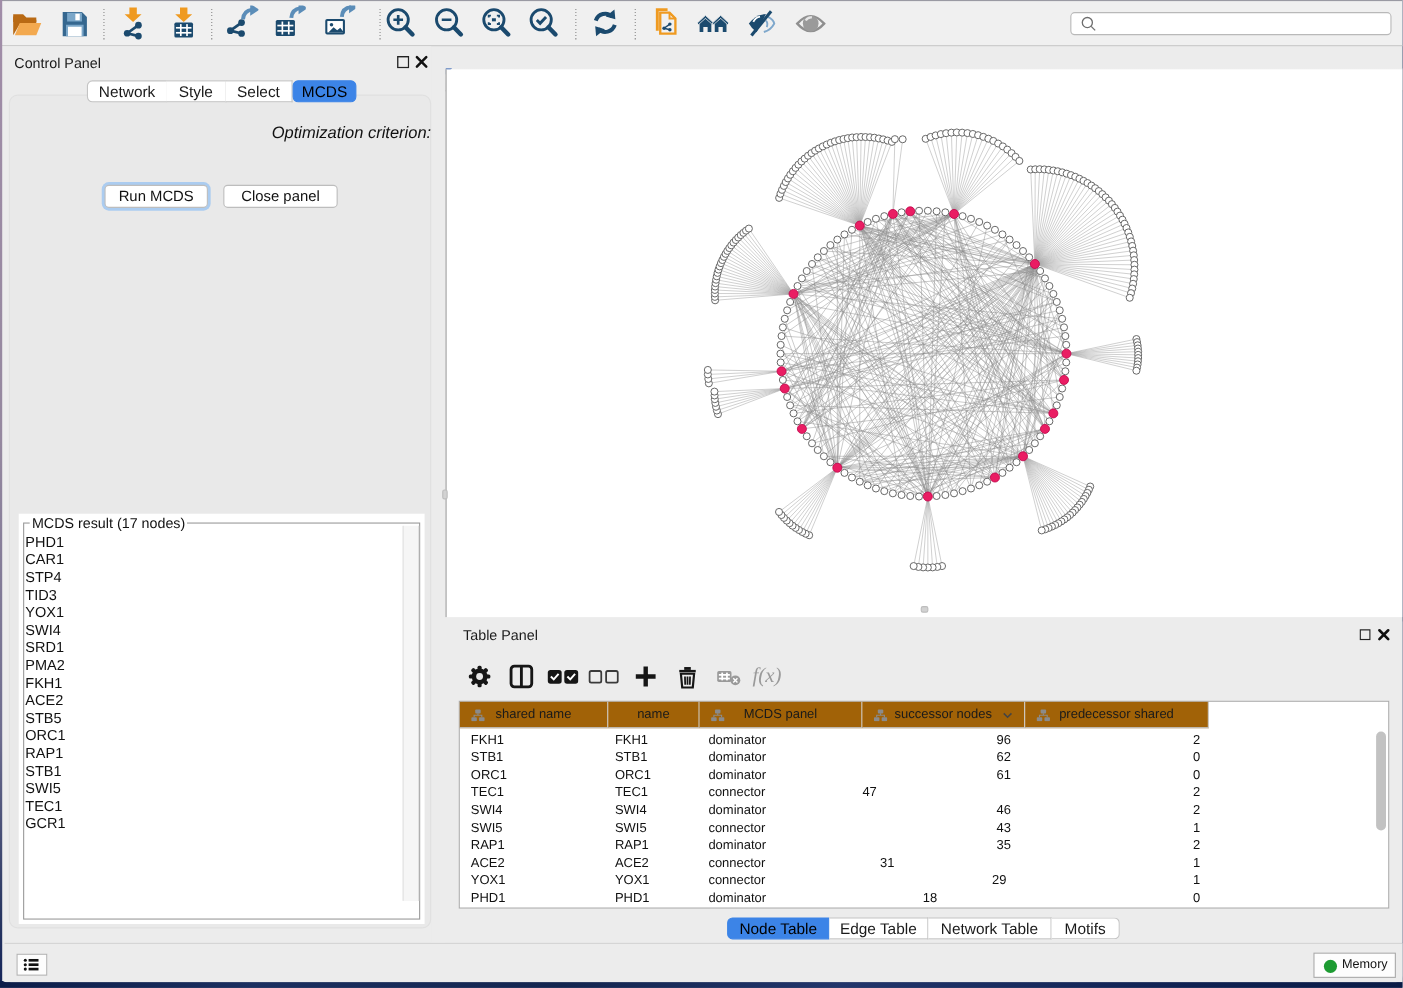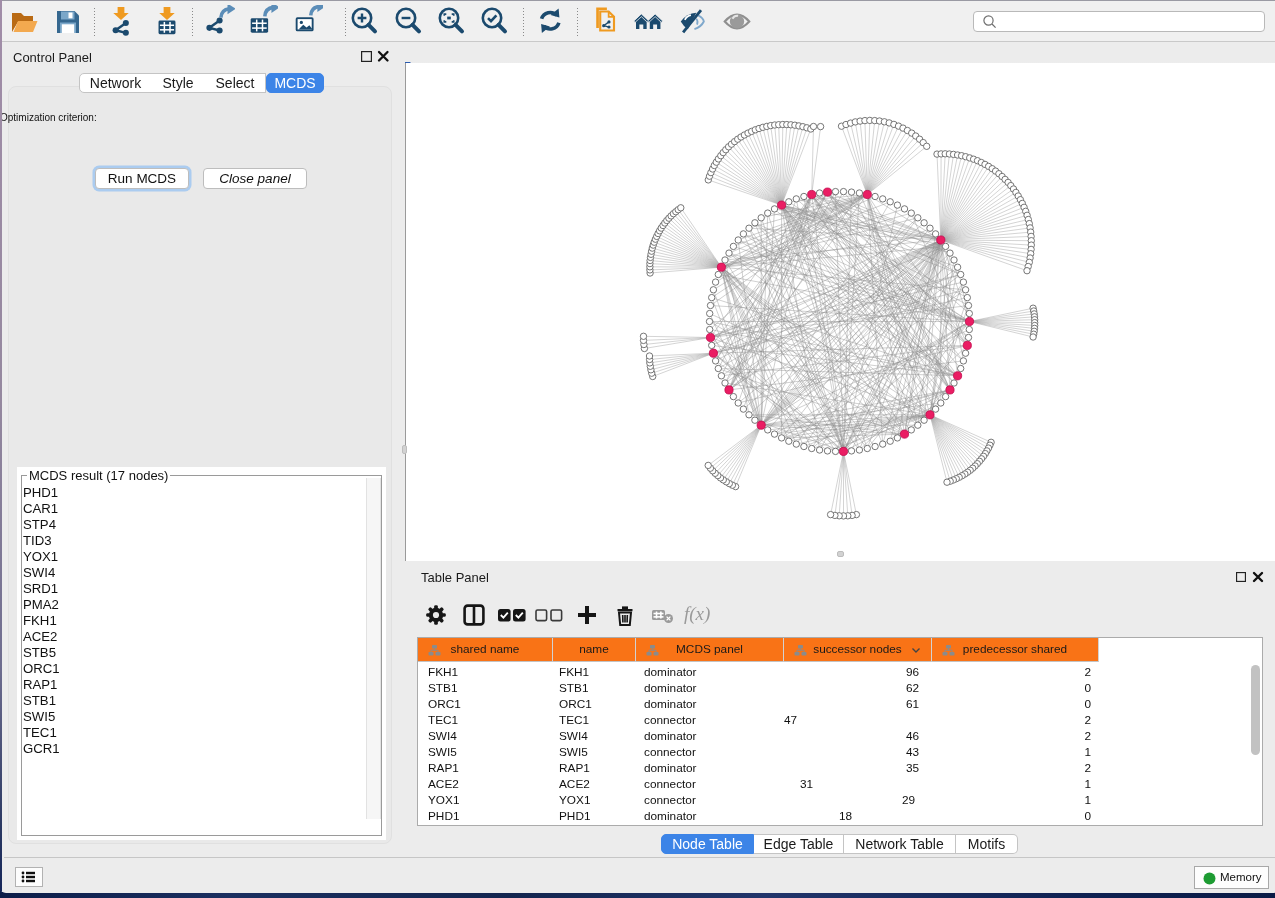--- a/index.html
+++ b/index.html
@@ -16,25 +16,25 @@
   background-image:repeating-linear-gradient(to bottom,#8a8a8a 0 1px,transparent 1px 3px); }
 .ticon { position:absolute; top:5px; width:32px; height:32px; }
 #search { position:absolute; left:973px; top:10px; width:292px; height:21px;
   background:#fff; border:1px solid #b9b9b9; border-radius:4px; }
 
 #cp { position:absolute; left:0; top:42px; width:392px; height:815px; background:#ececec; }
 #cp-title { position:absolute; left:13px; top:8px; font-size:13px; color:#1a1a1a; }
 #cp-tabs { position:absolute; left:79px; top:31px; height:20px; }
 .seg { position:absolute; top:0; height:20px; font-size:14px; text-align:center;
   background:#fff; border:1px solid #c4c4c4; color:#1a1a1a; line-height:19px; }
-.seg.sel { background:#3c84e7; color:#ffffff; border-color:#3c84e7; border-radius:5px; }
+.seg.sel { background:#3c84e7; color:#000000; border-color:#3c84e7; border-radius:5px; }
 #cp-inner { position:absolute; left:8px; top:44px; width:384px; height:758px;
   background:#e9e9e9; border:1px solid #e0e0e0; border-radius:8px; }
-#opt-label { position:absolute; left:0; top:70px; width:392px; text-align:left;
-  font-size:10px; color:#111; }
+#opt-label { position:absolute; left:0; top:70px; width:392px; text-align:right;
+  font-size:15px; color:#111;font-style:italic; }
 #combo { padding-right:15px; position:absolute; left:45px; top:95px; width:311px; height:19px;
   background:#fff; border:1px solid #b5b5b5; border-radius:4px; font-size:14px;
   color:#111; text-align:center; line-height:17px; }
 #combo .btn { position:absolute; right:-1px; top:-1px; width:16px; height:19px;
   background:#3b82e8; border-radius:0 4px 4px 0; }
 .cpbtn { position:absolute; top:126px; height:21px; background:#fff;
   border:1px solid #bdbdbd; border-radius:4px; font-size:13.5px; color:#111;
   text-align:center; line-height:19px; }
 
 #resbox { position:absolute; left:17px; top:425px; width:369px; height:373px; background:#fff; }
@@ -55,21 +55,21 @@
   font-size:13.5px; color:#333; }
 #canvas { position:absolute; left:0; top:21px; width:870px; height:498px;
   background:#fff; border-left:1px solid #9a9a9a; }
 
 #tp { position:absolute; left:405px; top:565px; width:870px; height:292px; background:#ececec; }
 #tp-title { position:absolute; left:16px; top:5px; font-size:13px; color:#1a1a1a; }
 #tp-toolbar { position:absolute; left:12px; top:28px; width:846px; height:44px; }
 #ttable { position:absolute; left:12px; top:72px; width:846px; height:189px;
   background:#fff; border:1px solid #ababab; }
 #thead { position:absolute; left:0; top:0; width:844px; height:24px; font-size:11.8px; }
-.hc { position:absolute; top:0; height:24px; background:#f97316;
+.hc { position:absolute; top:0; height:24px; background:#a16207;
   border-right:1px solid #d2d2d2; border-bottom:1px solid #c3c3c3; }
 .hc span.t { position:absolute; left:0; right:0; top:4px; text-align:center; color:#1a1a1a; }
 .trow { position:absolute; left:0; width:844px; height:16px; font-size:11.8px; color:#111; }
 .trow div { position:absolute; top:1px; }
 #tsb { position:absolute; right:1px; top:27px; width:11px; height:160px; }
 #tsb .thumb { position:absolute; left:1px; top:0px; width:9px; height:90px;
   background:#c2c2c2; border-radius:5px; }
 #tp-tabs { position:absolute; left:256px; top:269px; height:21px; }
 
 #status { position:absolute; left:4px; top:857px; width:1275px; height:36px;
@@ -226,21 +226,21 @@
   </svg>
   <div id="cp-inner"></div>
   <div id="cp-tabs">
     <div class="seg" style="left:0;width:73px;border-radius:5px 0 0 5px;">Network</div>
     <div class="seg" style="left:72px;width:55px;border-left:none;">Style</div>
     <div class="seg" style="left:126px;width:61px;border-left:none;">Select</div>
     <div class="seg sel" style="left:187px;width:58px;">MCDS</div>
   </div>
   <div id="opt-label">Optimization criterion:</div>
   <div class="cpbtn" style="left:95px;width:94px;box-shadow:0 0 0 2.5px #abccf0;">Run MCDS</div>
-  <div class="cpbtn" style="left:203px;width:104px;font-style:italic;">Close panel</div>
+  <div class="cpbtn" style="left:203px;width:104px;">Close panel</div>
   <div id="resbox">
     <div id="resgrp">
         <span class="lbl">MCDS result (17 nodes)</span>
       </div>
     <div id="reslist">PHD1<br>CAR1<br>STP4<br>TID3<br>YOX1<br>SWI4<br>SRD1<br>PMA2<br>FKH1<br>ACE2<br>STB5<br>ORC1<br>RAP1<br>STB1<br>SWI5<br>TEC1<br>GCR1</div>
     <div id="ressb"></div>
   </div>
 </div>
 
 <div id="net">

